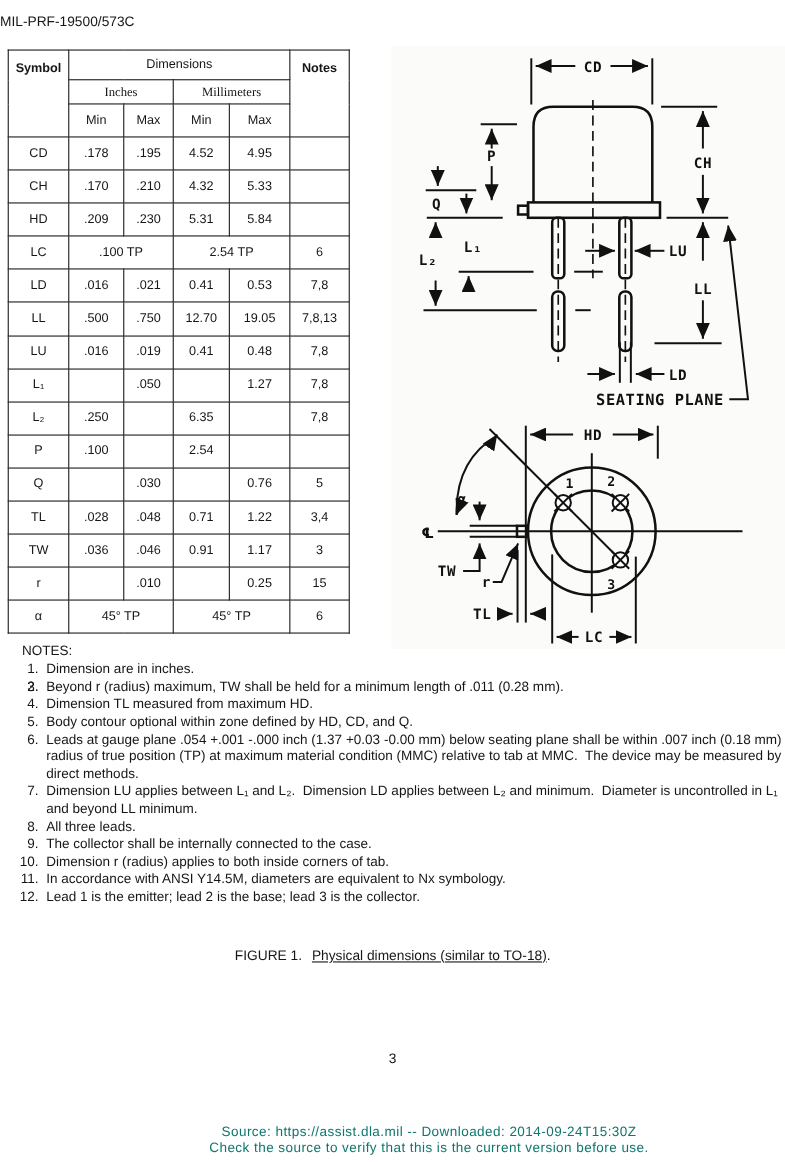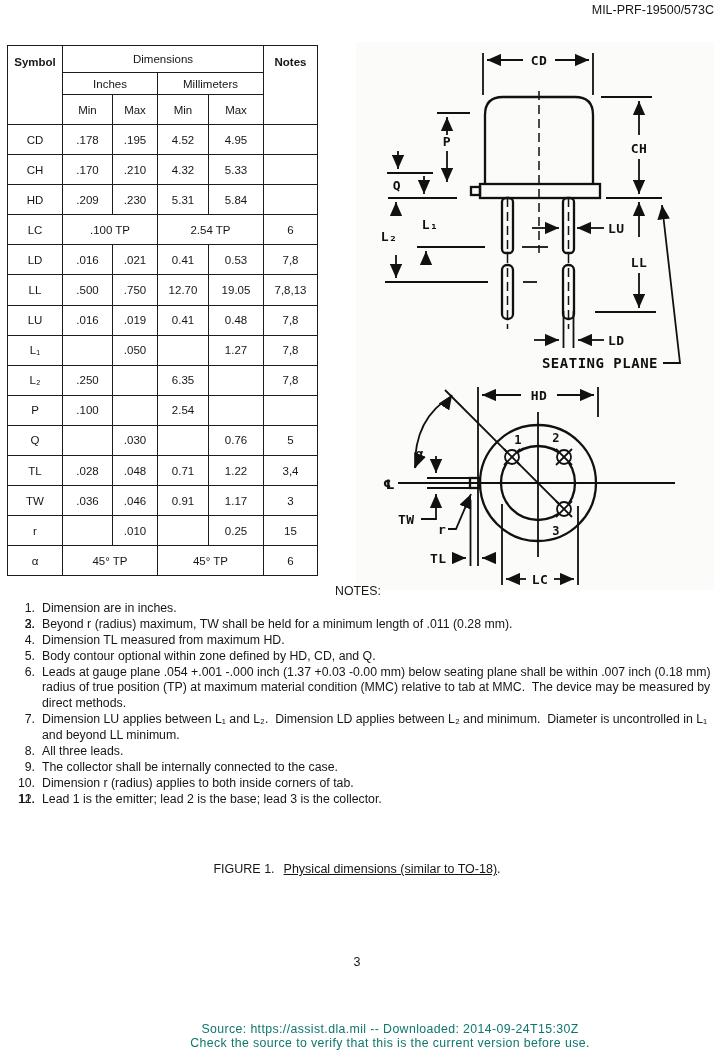--- a/index.html
+++ b/index.html
@@ -3,56 +3,56 @@
 <meta charset="utf-8">
 <style>
   html,body{margin:0;padding:0;}
   body{
     width:714px;height:1056px;position:relative;overflow:hidden;
     background:#ffffff;color:#111;
     font-family:"Liberation Sans","DejaVu Sans",sans-serif;
   }
   
   .doc-title{
-    position:absolute;top:3px;left:0;width:714px;
-    text-align:right;font-size:12.5px;color:#161616;
+    position:absolute;top:13px;left:0;width:714px;
+    text-align:left;font-size:12.5px;color:#161616;
   }
   
   .dim-table-wrap{position:absolute;left:7px;top:45px;}
   table.dim{
     border-collapse:collapse;table-layout:fixed;width:310px;
     font-size:11.5px;color:#161616;
   }
   table.dim td,table.dim th{
     border:1.5px solid #1c1c1c;text-align:center;vertical-align:middle;
     font-weight:normal;padding:0;overflow:hidden;
   }
   table.dim .hrow1{height:27px;}
-  table.dim .hrow2{height:22px;}
+  table.dim .hrow2{height:22px;font-family:Liberation Serif, serif;}
   table.dim .hrow3{height:30px;}
   table.dim .hcell-tall{vertical-align:top;padding-top:10px;font-weight:bold;}
   table.dim tbody td{height:29.1px;}
   .col-sym{width:55px;}.col-imin{width:50px;}.col-imax{width:45px;}
   .col-mmin{width:51px;}.col-mmax{width:55px;}.col-notes{width:54px;}
   
   .drawing-panel{position:absolute;left:356px;top:42px;width:358px;height:548px;background:#fbfbfa;}
   svg{position:absolute;overflow:visible;}
   #side-view{left:358px;top:45px;}
   #bottom-view{left:358px;top:382px;}
   .dline{stroke:#111;stroke-width:1.8;fill:none;}
   .oline{stroke:#111;stroke-width:2.3;fill:none;}
   .cline{stroke:#111;stroke-width:1.5;fill:none;stroke-dasharray:9 5;}
   .dwtext{
     font-family:"DejaVu Sans Mono","DejaVu Sans",monospace;
     font-weight:bold;font-size:13px;fill:#111;letter-spacing:0.5px;
   }
   .dwtext-sm{font-size:12px;}
   
   .notes-block{position:absolute;left:4px;top:584px;width:708px;font-size:12.3px;line-height:15.9px;color:#161616;}
-  .notes-title{margin:0 0 1px 0;text-align:center;}
+  .notes-title{margin:0 0 1px 16px;}
   .note-item{position:relative;padding-left:38px;white-space:pre-wrap;}
   .note-num{position:absolute;left:0;top:0;width:31px;text-align:right;white-space:normal;}
   
   .figure-caption{position:absolute;top:862px;left:0;width:714px;text-align:center;font-size:12.5px;color:#161616;}
   .figure-caption .u{text-decoration:underline;}
   .figure-caption .pre{margin-right:9px;}
   .page-number{position:absolute;top:955px;left:0;width:714px;text-align:center;font-size:12.5px;color:#161616;}
   .doc-footer{position:absolute;top:1023px;left:0;width:714px;text-align:center;
     font-size:12.3px;line-height:13.5px;letter-spacing:0.4px;}
 </style>
@@ -354,21 +354,21 @@
       <div class="note-item"><span class="note-num">1.</span><span>Dimension are in inches.</span></div>
       <div class="note-item"><span class="note-num">2.</span></div>
       <div class="note-item"><span class="note-num">3.</span><span>Beyond r (radius) maximum, TW shall be held for a minimum length of .011 (0.28 mm).</span></div>
       <div class="note-item"><span class="note-num">4.</span><span>Dimension TL measured from maximum HD.</span></div>
       <div class="note-item"><span class="note-num">5.</span><span>Body contour optional within zone defined by HD, CD, and Q.</span></div>
       <div class="note-item"><span class="note-num">6.</span><span>Leads at gauge plane .054 +.001 -.000 inch (1.37 +0.03 -0.00 mm) below seating plane shall be within .007 inch (0.18 mm) radius of true position (TP) at maximum material condition (MMC) relative to tab at MMC.  The device may be measured by direct methods.</span></div>
       <div class="note-item"><span class="note-num">7.</span><span>Dimension LU applies between L₁ and L₂.  Dimension LD applies between L₂ and minimum.  Diameter is uncontrolled in L₁ and beyond LL minimum.</span></div>
       <div class="note-item"><span class="note-num">8.</span><span>All three leads.</span></div>
       <div class="note-item"><span class="note-num">9.</span><span>The collector shall be internally connected to the case.</span></div>
       <div class="note-item"><span class="note-num">10.</span><span>Dimension r (radius) applies to both inside corners of tab.</span></div>
-      <div class="note-item"><span class="note-num">11.</span></div>
+      <div class="note-item"><span class="note-num">11.</span><span>In accordance with ANSI Y14.5M, diameters are equivalent to Nx symbology.</span></div>
       <div class="note-item"><span class="note-num">12.</span><span>Lead 1 is the emitter; lead 2 is the base; lead 3 is the collector.</span></div>
     </div>
 </div>
 
 <div class="figure-caption">
   <span class="pre">FIGURE 1.</span><span class="u">Physical dimensions (similar to TO-18)</span><span>.</span>
 </div>
 
 <div class="page-number">3</div>
 

